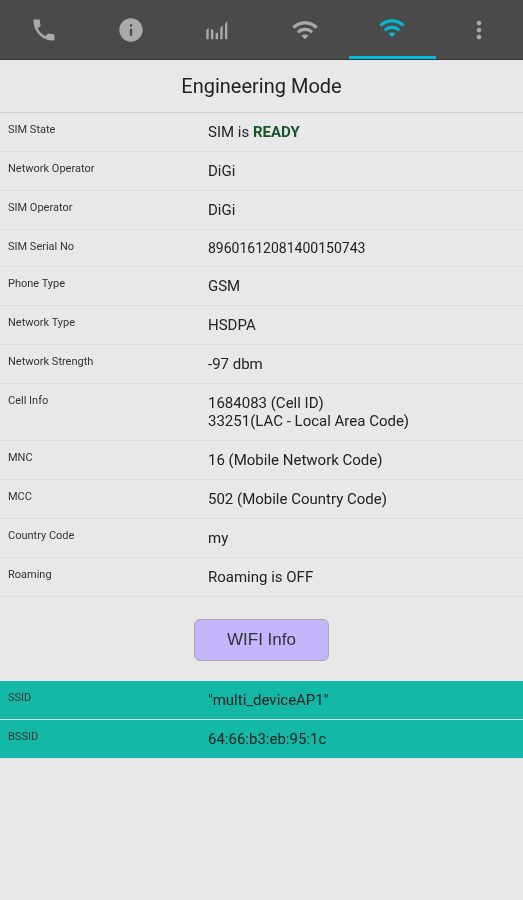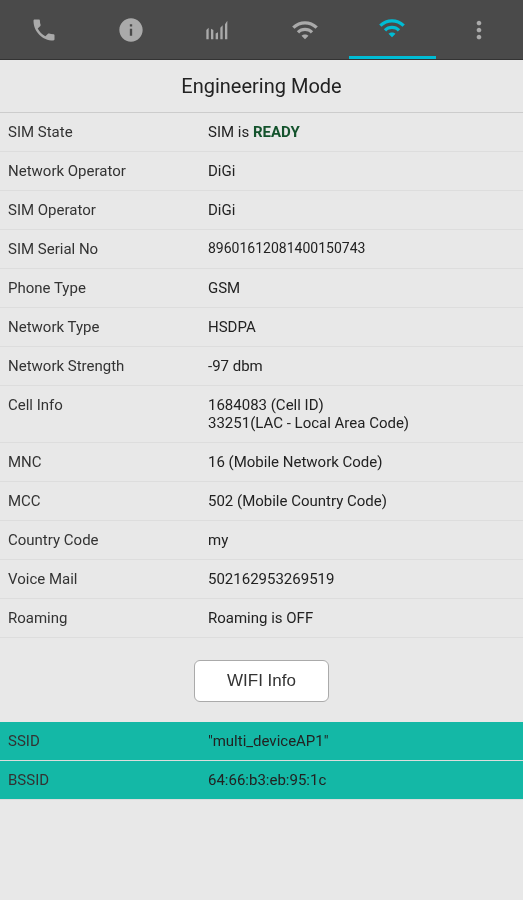--- a/index.html
+++ b/index.html
@@ -53,41 +53,41 @@
       color: #222;
     }
     .info-row {
       display: flex;
       border-bottom: 1px solid #ddd;
       padding: 10px 8px;
       align-items: flex-start;
     }
     .info-label {
       flex: 0 0 200px;
-      font-size: 15px;
+      font-size: 11px;
       color: #333;
       padding-right: 20px;
     }
     .info-value {
       flex: 1;
       font-size: 15px;
       color: #222;
     }
 
     
     .wifi-btn-container {
       display: flex;
       justify-content: center;
       padding: 22px 0 20px 0;
       background: #e8e8e8;
     }
     .wifi-btn {
       border: 1.5px solid #aaa;
       border-radius: 6px;
-      background: #ffffff;
+      background: #c4b5fd;
       padding: 10px 32px;
       font-size: 17px;
       color: #333;
       cursor: pointer;
     }
 
     
     .bottom-section {
       background: #14b8a6;
     }
@@ -190,24 +190,20 @@
   <div class="info-row">
     <div class="info-label">MCC</div>
     <div class="info-value">502 (Mobile Country Code)</div>
   </div>
 
   <div class="info-row">
     <div class="info-label">Country Code</div>
     <div class="info-value">my</div>
   </div>
 
-  <div class="info-row">
-    <div class="info-label">Voice Mail</div>
-    <div class="info-value">502162953269519</div>
-  </div>
 
   <div class="info-row">
     <div class="info-label">Roaming</div>
     <div class="info-value">Roaming is OFF</div>
   </div>
 
 </div>
 
 <div class="wifi-btn-container">
   <button class="wifi-btn">WIFI Info</button>

